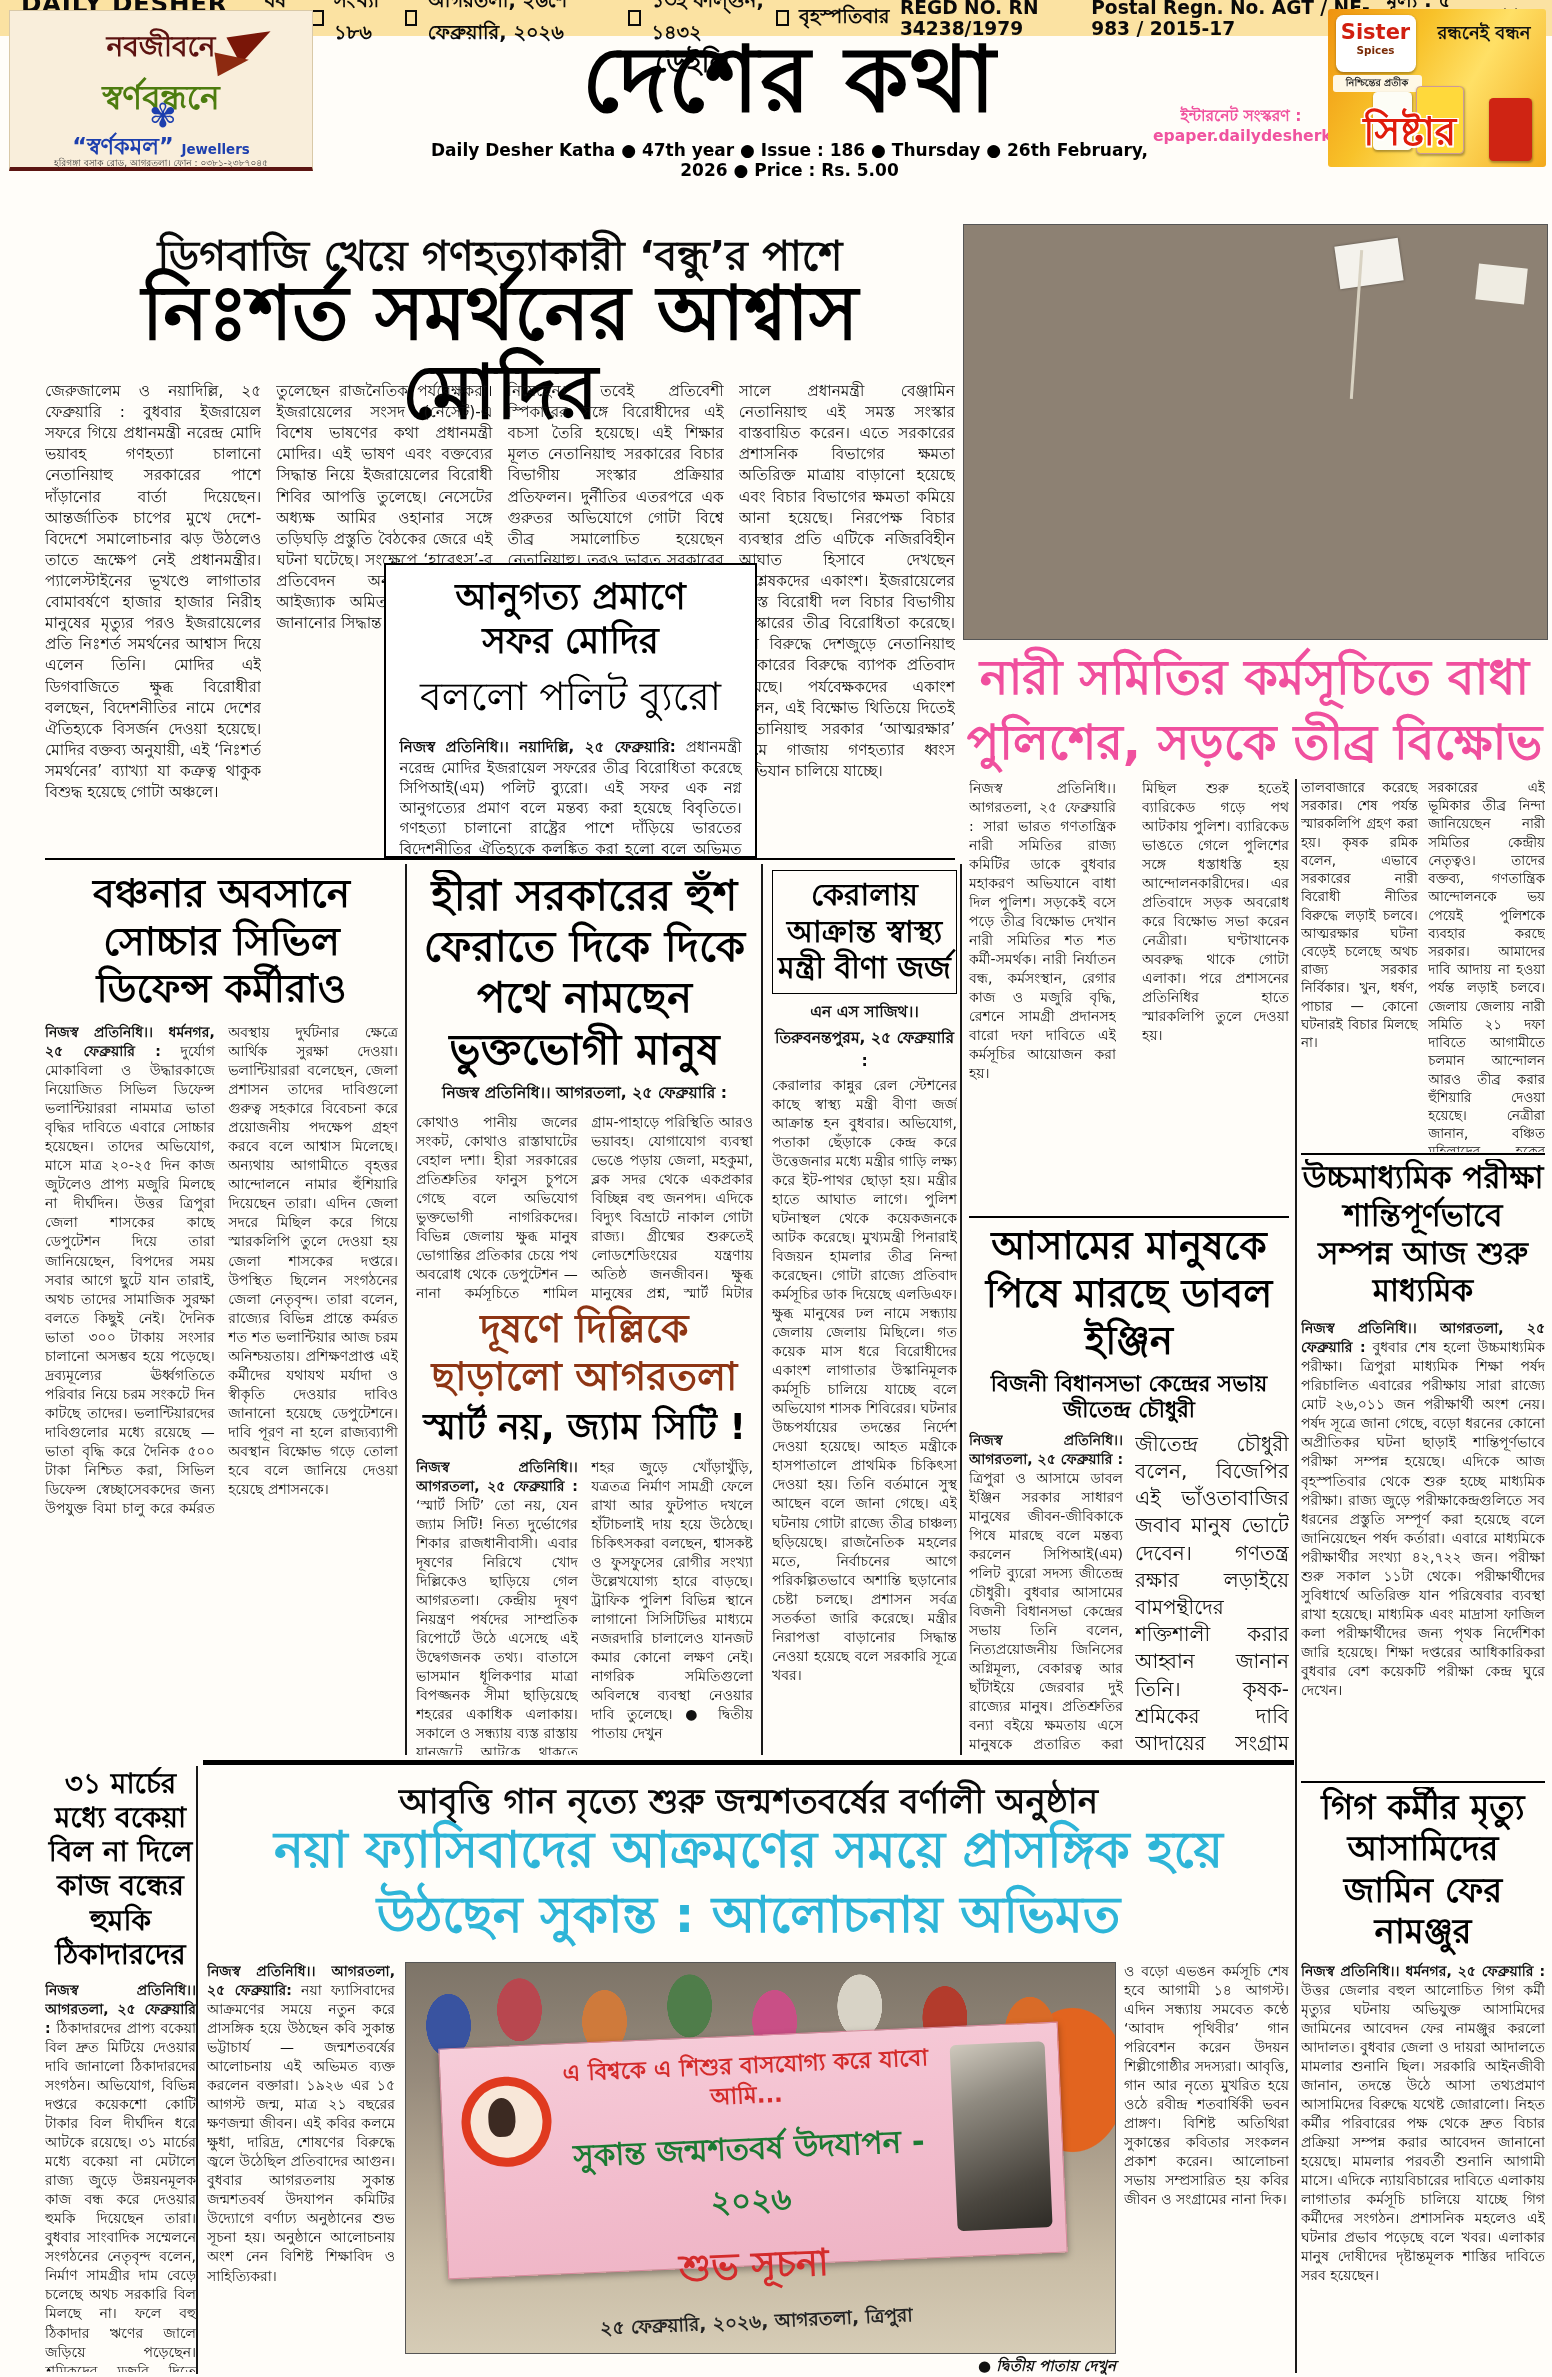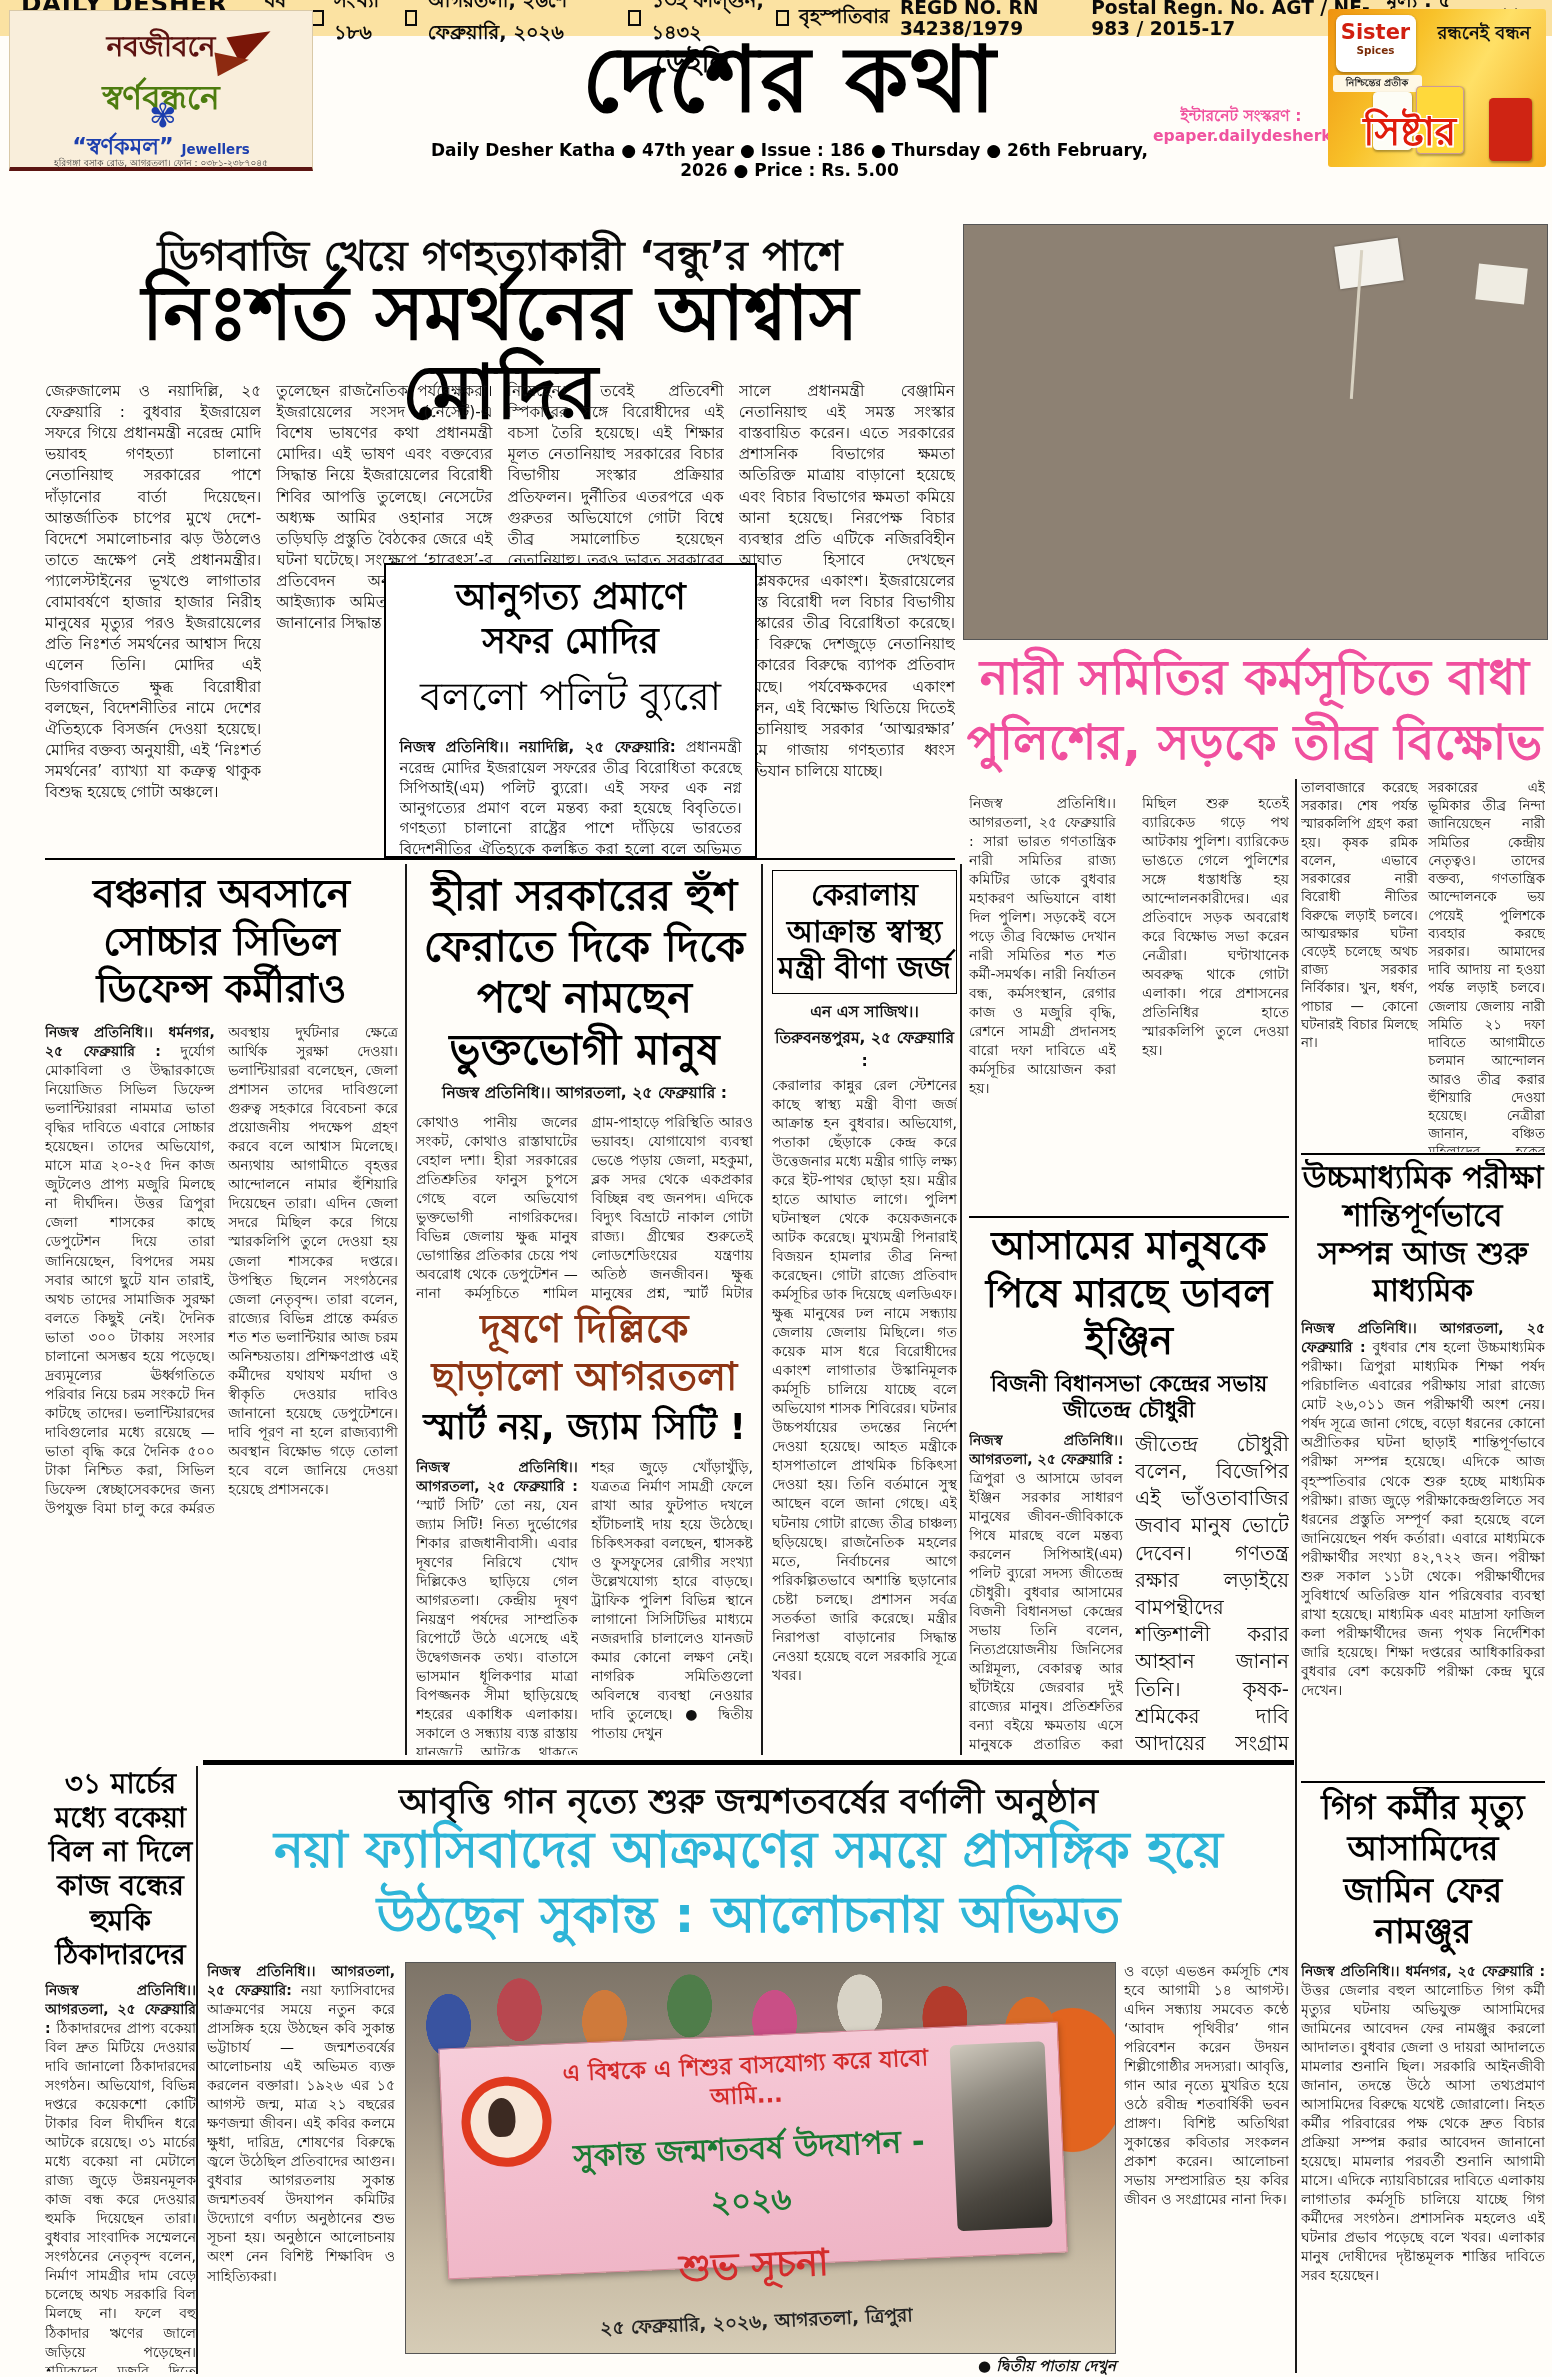--- a/index.html
+++ b/index.html
@@ -281,21 +281,21 @@
 
   <div class="abs kerala">
     <div class="kerala-hbox">
       <div class="headline-md" style="font-size:30px;">কেরালায় আক্রান্ত স্বাস্থ্য মন্ত্রী বীণা জর্জ</div>
     </div>
     <div class="ctr byline" style="font-size:15.6px;">এন এস সাজিথ।। তিরুবনন্তপুরম, ২৫ ফেব্রুয়ারি :</div>
     <div class="body-sm" style="margin-top:6px;height:730px;">কেরালার কান্নুর রেল স্টেশনের কাছে স্বাস্থ্য মন্ত্রী বীণা জর্জ আক্রান্ত হন বুধবার। অভিযোগ, পতাকা ছেঁড়াকে কেন্দ্র করে উত্তেজনার মধ্যে মন্ত্রীর গাড়ি লক্ষ্য করে ইট-পাথর ছোড়া হয়। মন্ত্রীর হাতে আঘাত লাগে। পুলিশ ঘটনাস্থল থেকে কয়েকজনকে আটক করেছে। মুখ্যমন্ত্রী পিনারাই বিজয়ন হামলার তীব্র নিন্দা করেছেন। গোটা রাজ্যে প্রতিবাদ কর্মসূচির ডাক দিয়েছে এলডিএফ। ক্ষুব্ধ মানুষের ঢল নামে সন্ধ্যায় জেলায় জেলায় মিছিলে। গত কয়েক মাস ধরে বিরোধীদের একাংশ লাগাতার উস্কানিমূলক কর্মসূচি চালিয়ে যাচ্ছে বলে অভিযোগ শাসক শিবিরের। ঘটনার উচ্চপর্যায়ের তদন্তের নির্দেশ দেওয়া হয়েছে। আহত মন্ত্রীকে হাসপাতালে প্রাথমিক চিকিৎসা দেওয়া হয়। তিনি বর্তমানে সুস্থ আছেন বলে জানা গেছে। এই ঘটনায় গোটা রাজ্যে তীব্র চাঞ্চল্য ছড়িয়েছে। রাজনৈতিক মহলের মতে, নির্বাচনের আগে পরিকল্পিতভাবে অশান্তি ছড়ানোর চেষ্টা চলছে। প্রশাসন সর্বত্র সতর্কতা জারি করেছে। মন্ত্রীর নিরাপত্তা বাড়ানোর সিদ্ধান্ত নেওয়া হয়েছে বলে সরকারি সূত্রে খবর।</div>
   </div>
 
   <div class="abs nariA">
-    <div style="display:flex;gap:26px;height:100%;overflow:hidden;margin-top:15px;">
+    <div style="display:flex;gap:26px;height:100%;overflow:hidden;">
       <div class="body-sm" style="flex:1;font-size:14px;">নিজস্ব প্রতিনিধি।। আগরতলা, ২৫ ফেব্রুয়ারি : সারা ভারত গণতান্ত্রিক নারী সমিতির রাজ্য কমিটির ডাকে বুধবার মহাকরণ অভিযানে বাধা দিল পুলিশ। সড়কেই বসে পড়ে তীব্র বিক্ষোভ দেখান নারী সমিতির শত শত কর্মী-সমর্থক। নারী নির্যাতন বন্ধ, কর্মসংস্থান, রেগার কাজ ও মজুরি বৃদ্ধি, রেশনে সামগ্রী প্রদানসহ বারো দফা দাবিতে এই কর্মসূচির আয়োজন করা হয়।</div>
       <div class="body-sm" style="flex:1;font-size:14px;">মিছিল শুরু হতেই ব্যারিকেড গড়ে পথ আটকায় পুলিশ। ব্যারিকেড ভাঙতে গেলে পুলিশের সঙ্গে ধস্তাধস্তি হয় আন্দোলনকারীদের। এর প্রতিবাদে সড়ক অবরোধ করে বিক্ষোভ সভা করেন নেত্রীরা। ঘণ্টাখানেক অবরুদ্ধ থাকে গোটা এলাকা। পরে প্রশাসনের প্রতিনিধির হাতে স্মারকলিপি তুলে দেওয়া হয়।</div>
     </div>
   </div>
   <div class="abs nariB">
     <div style="display:flex;gap:10.4px;height:100%;overflow:hidden;">
       <div class="body-sm" style="flex:1;font-size:13.4px;">তালবাজারে করেছে সরকার। শেষ পর্যন্ত স্মারকলিপি গ্রহণ করা হয়। কৃষক রমিক বলেন, এভাবে সরকারের নারী বিরোধী নীতির বিরুদ্ধে লড়াই চলবে। আত্মরক্ষার ঘটনা বেড়েই চলেছে অথচ রাজ্য সরকার নির্বিকার। খুন, ধর্ষণ, পাচার — কোনো ঘটনারই বিচার মিলছে না।</div>
       <div class="body-sm" style="flex:1;font-size:13.4px;">সরকারের এই ভূমিকার তীব্র নিন্দা জানিয়েছেন নারী সমিতির কেন্দ্রীয় নেতৃত্বও। তাদের বক্তব্য, গণতান্ত্রিক আন্দোলনকে ভয় পেয়েই পুলিশকে ব্যবহার করছে সরকার। আমাদের দাবি আদায় না হওয়া পর্যন্ত লড়াই চলবে। জেলায় জেলায় নারী সমিতি ২১ দফা দাবিতে আগামীতে চলমান আন্দোলন আরও তীব্র করার হুঁশিয়ারি দেওয়া হয়েছে। নেত্রীরা জানান, বঞ্চিত মহিলাদের হকের দাবিতে এই আন্দোলন চলবেই।</div>
     </div>
   </div>

